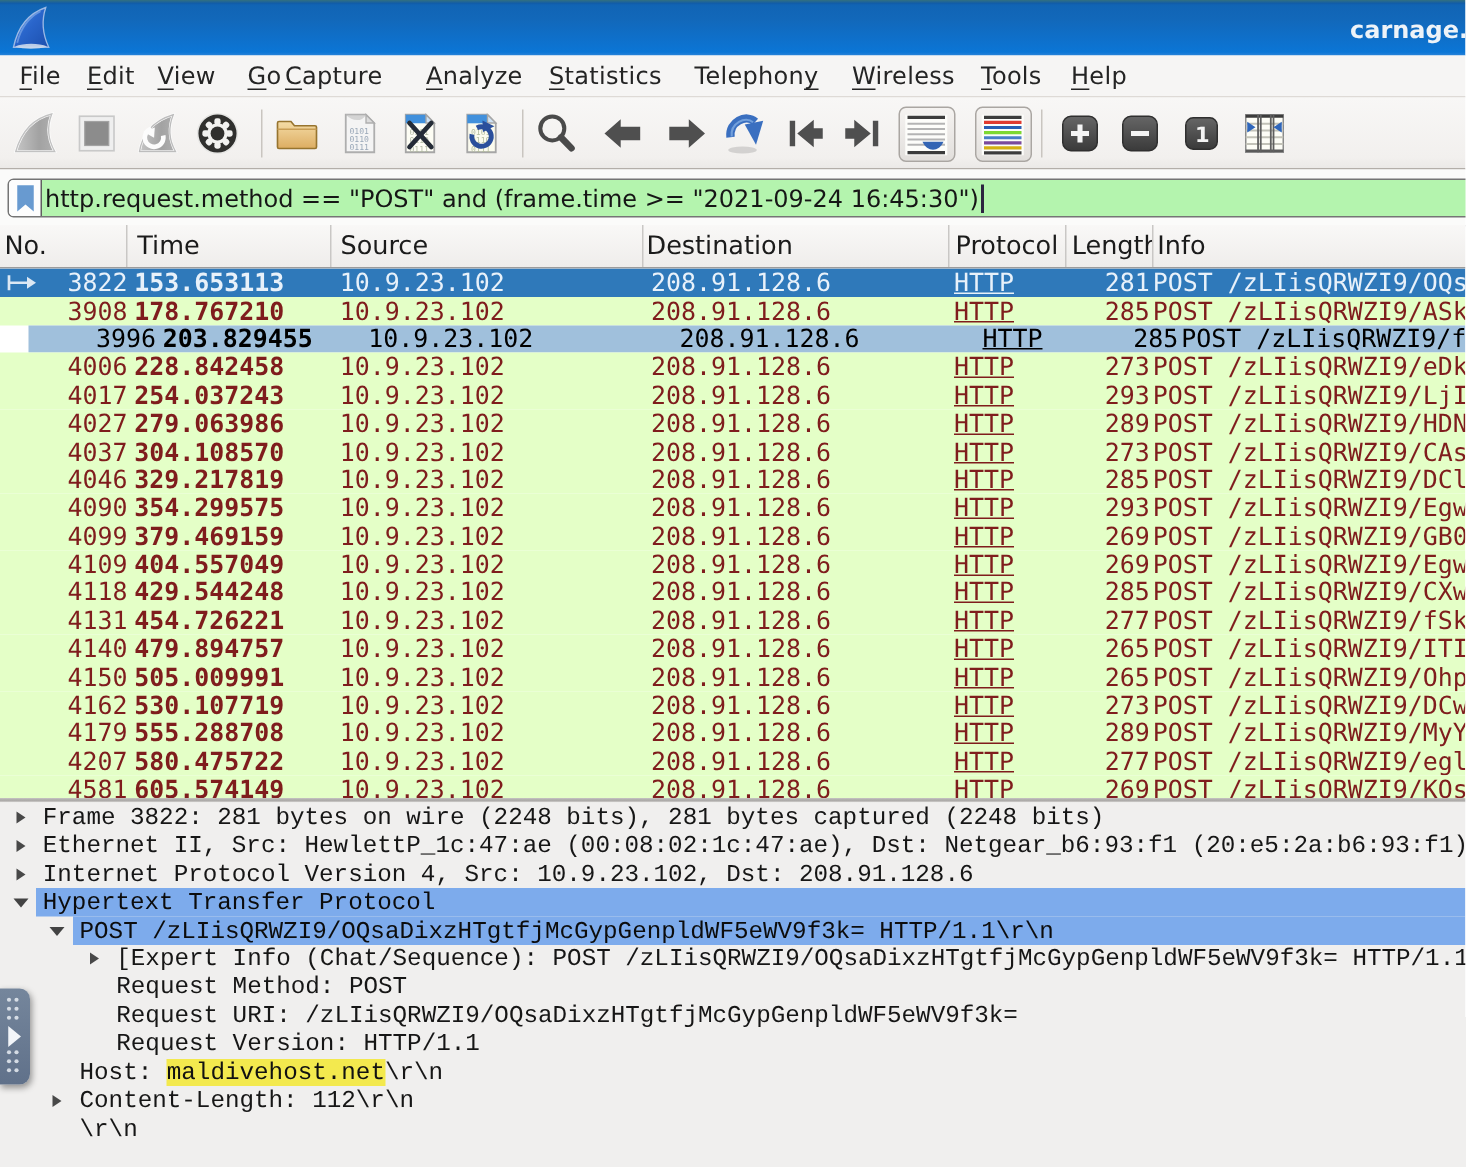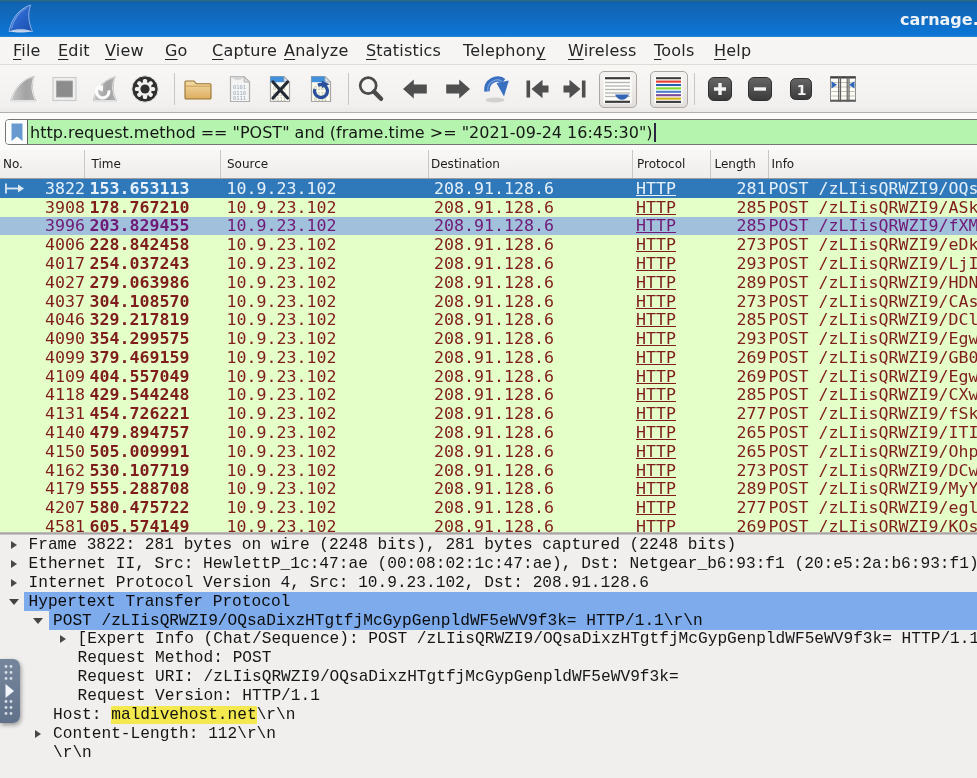--- a/index.html
+++ b/index.html
@@ -43,37 +43,37 @@
     display:flex; align-items:center; justify-content:center; flex:none; }
   #filter-bookmark svg { width:12px; height:19px; }
   #filter-input { flex:1; background:#b4f4ae; display:flex; align-items:center;
     padding-left:2px; font-size:16px; color:#161616; white-space:pre; }
   #filter-caret { width:2px; height:19px; background:#2c2440; margin-left:1px; }
 
   
   #pheader { position:absolute; left:0; top:150px; width:977px; height:29px;
     background:linear-gradient(180deg,#f9f8f7,#efedeb); border-bottom:1px solid #9c9c9c;
     display:grid; grid-template-columns:85px 135.5px 208px 204px 78px 58px 1fr;
-    font-size:12px; color:#1b1b1b; }
+    font-size:17px; color:#1b1b1b; }
   .hcell { border-right:1px solid #c9c7c5; display:flex; align-items:center;
     white-space:pre; overflow:hidden; }
   .hcell:last-child { border-right:none; }
   #plist { position:absolute; left:0; top:179px; width:977px; height:352.5px; overflow:hidden;
     font-family:"DejaVu Sans Mono", monospace; font-size:16.62px; }
   .prow { height:18.79px; display:grid; grid-template-columns:85px 135.5px 208px 204px 78px 58px 1fr; position:relative; }
   .prow > div { white-space:pre; overflow:hidden; display:flex; align-items:center; }
   .prow .c-no   { justify-content:flex-end; padding-right:0px; position:relative; }
   .prow .c-time { padding-left:4.5px;font-weight:bold; }
   .prow .c-src  { padding-left:6px; }
   .prow .c-dst  { padding-left:5.5px; }
   .prow .c-pro  { padding-left:3.5px;text-decoration:underline; }
   .prow .c-len  { justify-content:flex-end; padding-right:2px; }
   .prow .c-info { padding-left:0px; }
   .prow.green { background:#e4ffc7; color:#7f1d1d; }
-  .prow.blue  { background:#a0c0dc; color:#701a75; }
+  .prow.blue  { background:#a0c0dc; color:#000000;margin-left:19px; }
   .prow.selected { background:#2f79ba; color:#e8f1fa; }
   .row-marker { position:absolute; left:2px; top:0; width:26px; height:18.79px; display:flex; align-items:center; }
 
   
   #splitter { position:absolute; left:0; top:531.5px; width:977px; height:3px;
     background:linear-gradient(180deg,#c7c5c3,#a8a6a4 50%,#d8d6d4); }
 
   
   #details { position:absolute; left:0; top:534.5px; width:977px; height:243.5px;
     background:#f0efee; overflow:hidden; padding-top:1px;
@@ -282,21 +282,21 @@
         <use href="#i-fin-logo"></use>
       </svg>
     <span id="win-title">carnage.p</span>
   </div>
 
   <div id="menubar">
       <span class="menu-item" style="left: 13px;"><u>F</u>ile</span>
       <span class="menu-item" style="left: 58px;"><u>E</u>dit</span>
       <span class="menu-item" style="left: 105px;"><u>V</u>iew</span>
       <span class="menu-item" style="left: 165px;"><u>G</u>o</span>
-      <span class="menu-item" style="left: 212px;"><u>C</u>apture</span>
+      <span class="menu-item" style="left: 190px;"><u>C</u>apture</span>
       <span class="menu-item" style="left: 284px;"><u>A</u>nalyze</span>
       <span class="menu-item" style="left: 366px;"><u>S</u>tatistics</span>
       <span class="menu-item" style="left: 463px;">Telephon<u>y</u></span>
       <span class="menu-item" style="left: 568px;"><u>W</u>ireless</span>
       <span class="menu-item" style="left: 654px;"><u>T</u>ools</span>
       <span class="menu-item" style="left: 714px;"><u>H</u>elp</span>
     </div>
 
   <div id="toolbar">
       <div class="tbtn" style="left: 4px;">

